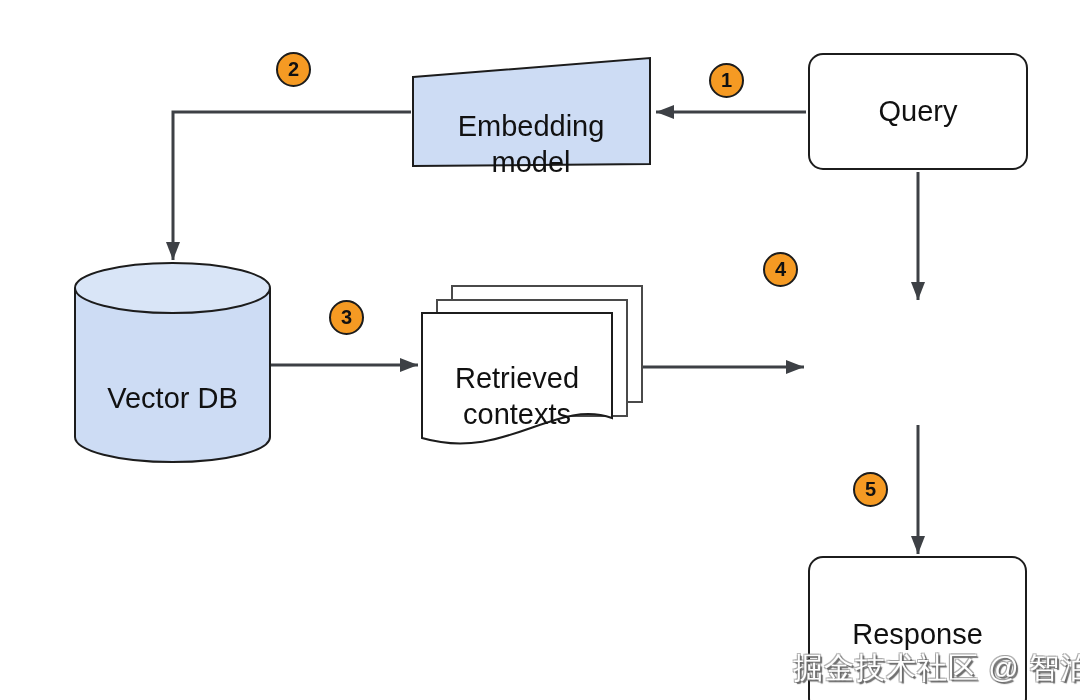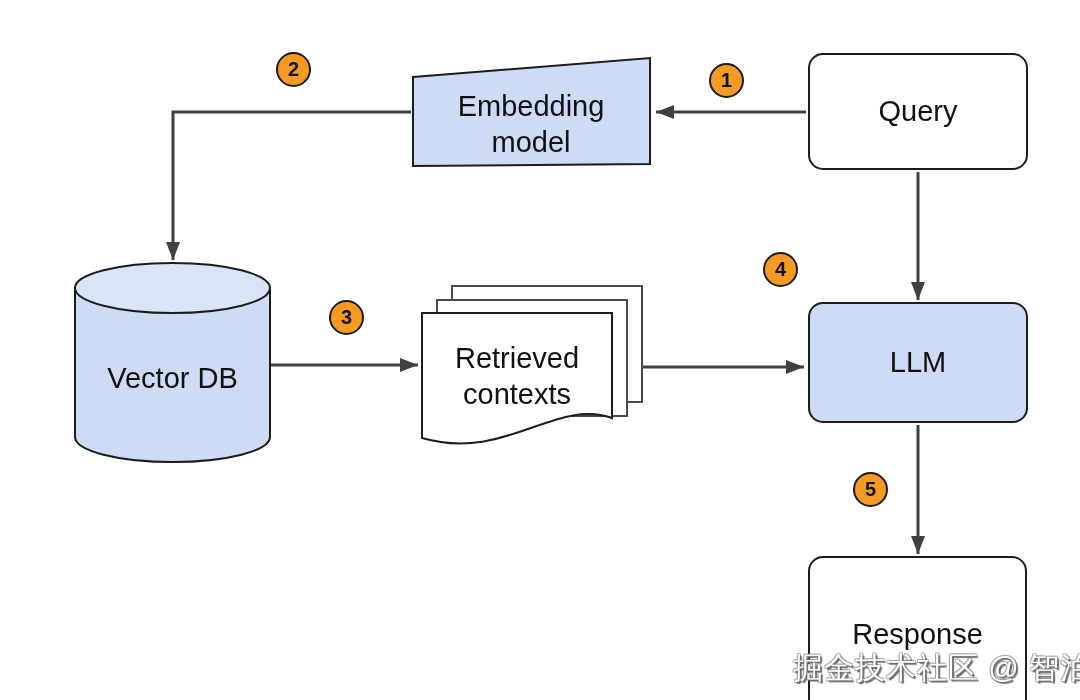--- a/index.html
+++ b/index.html
@@ -29,20 +29,21 @@
     background: #ffffff;
   }
   .node-box.blue { background: #cddcf4; }
   .shape-label {
     position: absolute;
     text-align: center;
     font-size: 29px;
     line-height: 36px;
     color: #111111;
     white-space: pre-line;
+    margin-top: 20px;
   }
   .badge {
     position: absolute;
     width: 35px;
     height: 35px;
     border-radius: 50%;
     background: #f59a23;
     border: 2px solid #1c1c1c;
     box-sizing: border-box;
     display: flex;
@@ -94,23 +95,20 @@
 
     <rect x="452" y="286" width="190" height="116" fill="#ffffff" stroke="#4a4a4a" stroke-width="2"></rect>
     <rect x="437" y="300" width="190" height="116" fill="#ffffff" stroke="#4a4a4a" stroke-width="2"></rect>
     <path d="M422 313 L612 313 L612 418 C 555 398 505 462 422 438 Z" fill="#ffffff" stroke="#1c1c1c" stroke-width="2"></path>
   </svg>
 
   <div class="node-box" style="left:808px; top:53px; width:220px; height:117px;">
     <span>Query</span>
   </div>
 
-  <div class="node-box blue" style="left:808px; top:302px; width:220px; height:121px;">
-    <span>LLM</span>
-  </div>
 
   <div class="node-box" style="left:808px; top:556px; width:219px; height:157px;">
     <span>Response</span>
   </div>
 
   <div class="shape-label" style="left:418px; top:88px; width:226px;">Embedding
 model</div>
 
   <div class="shape-label" style="left:422px; top:340px; width:190px;">Retrieved
 contexts</div>

